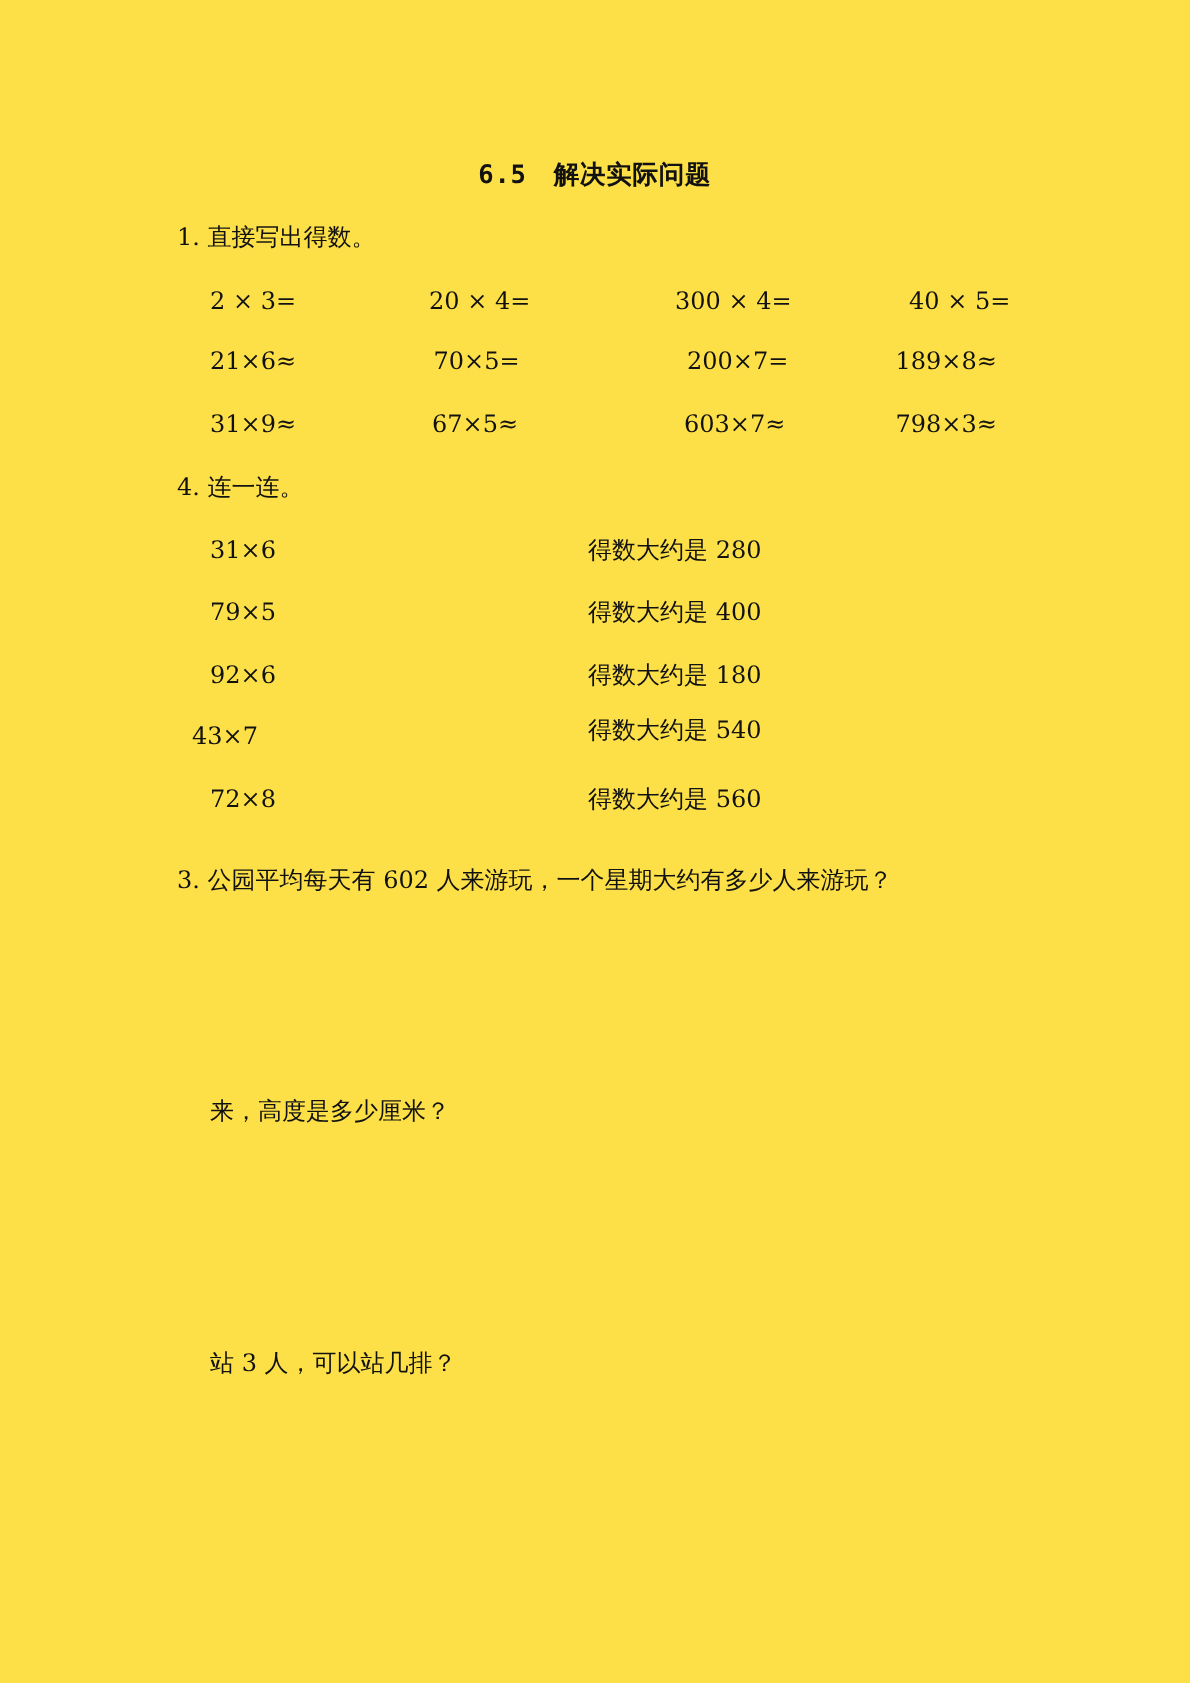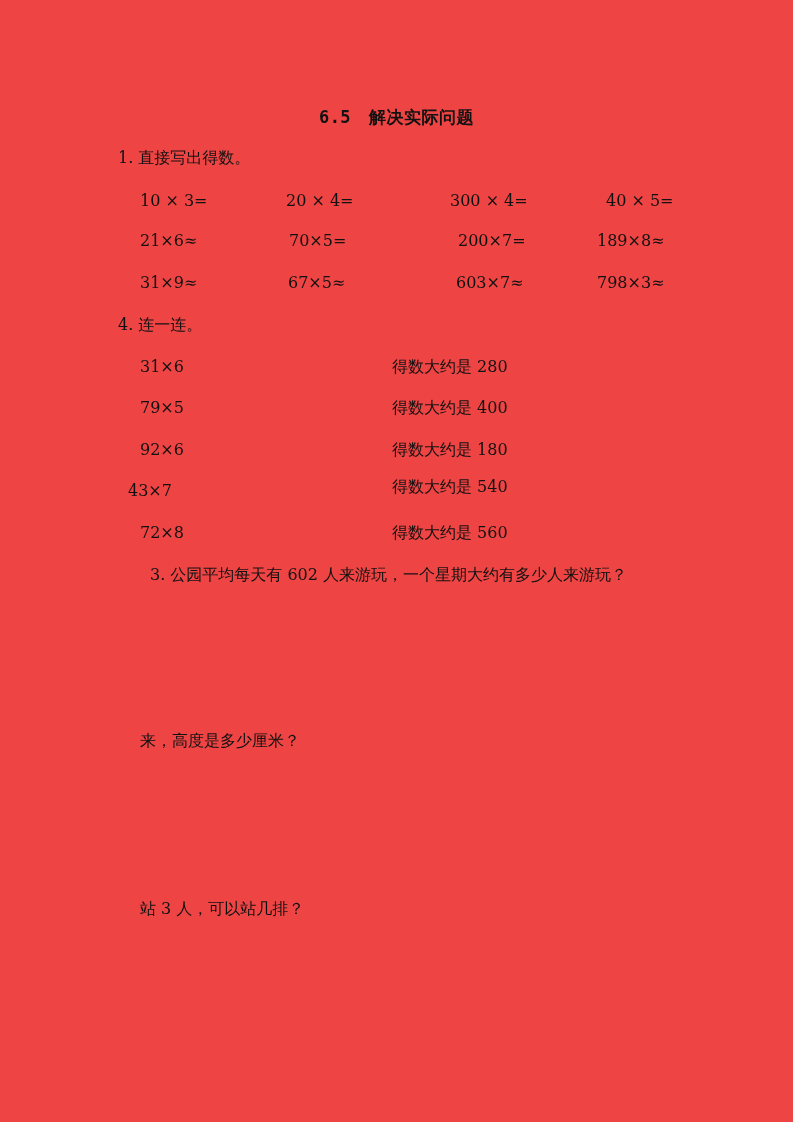--- a/index.html
+++ b/index.html
@@ -13,21 +13,21 @@
       position: relative;
       overflow: hidden;
       font-family: "DejaVu Serif", "Liberation Serif", serif;
       color: #111111;
     }
     .page {
       position: absolute;
       left: 0; top: 0;
       width: 793px;
       height: 1122px;
-      background: #ef4444;
+      background: #fde047;
     }
     .abs {
       position: absolute;
       white-space: nowrap;
       font-size: 16px;
       line-height: 20px;
     }
     .title {
       position: absolute;
       left: 0;
@@ -54,21 +54,21 @@
 <body>
 
 <div class="page">
 
   <div class="title">
     <span class="num">6.5</span><span>解决实际问题</span>
   </div>
 
   <div class="q-heading" style="top:148px;">1.  直接写出得数。</div>
 
-  <div class="abs expr" style="left:140px; top:191px;">10 × 3=</div>
+  <div class="abs expr" style="left:140px; top:191px;">2 × 3=</div>
   <div class="abs expr" style="left:286px; top:191px;">20 × 4=</div>
   <div class="abs expr" style="left:450px; top:191px;">300 × 4=</div>
   <div class="abs expr" style="left:606px; top:191px;">40 × 5=</div>
 
   <div class="abs expr" style="left:140px; top:231px;">21×6≈</div>
   <div class="abs expr" style="left:289px; top:231px;">70×5=</div>
   <div class="abs expr" style="left:458px; top:231px;">200×7=</div>
   <div class="abs expr" style="left:597px; top:231px;">189×8≈</div>
 
   <div class="abs expr" style="left:140px; top:273px;">31×9≈</div>
@@ -86,19 +86,19 @@
 
   <div class="abs" style="left:140px; top:440px;">92×6</div>
   <div class="abs" style="left:392px; top:440px;">得数大约是 180</div>
 
   <div class="abs" style="left:128px; top:481px;">43×7</div>
   <div class="abs" style="left:392px; top:477px;">得数大约是 540</div>
 
   <div class="abs" style="left:140px; top:523px;">72×8</div>
   <div class="abs" style="left:392px; top:523px;">得数大约是 560</div>
 
-  <div class="q-heading" style="top:565px;margin-left:32px;">3. 公园平均每天有 602 人来游玩，一个星期大约有多少人来游玩？</div>
+  <div class="q-heading" style="top:577px;">3. 公园平均每天有 602 人来游玩，一个星期大约有多少人来游玩？</div>
 
   <div class="q-heading" style="left:140px; top:731px;">来，高度是多少厘米？</div>
 
   <div class="q-heading" style="left:140px; top:899px;">站 3 人，可以站几排？</div>
 
 </div>
 
 </body></html>

